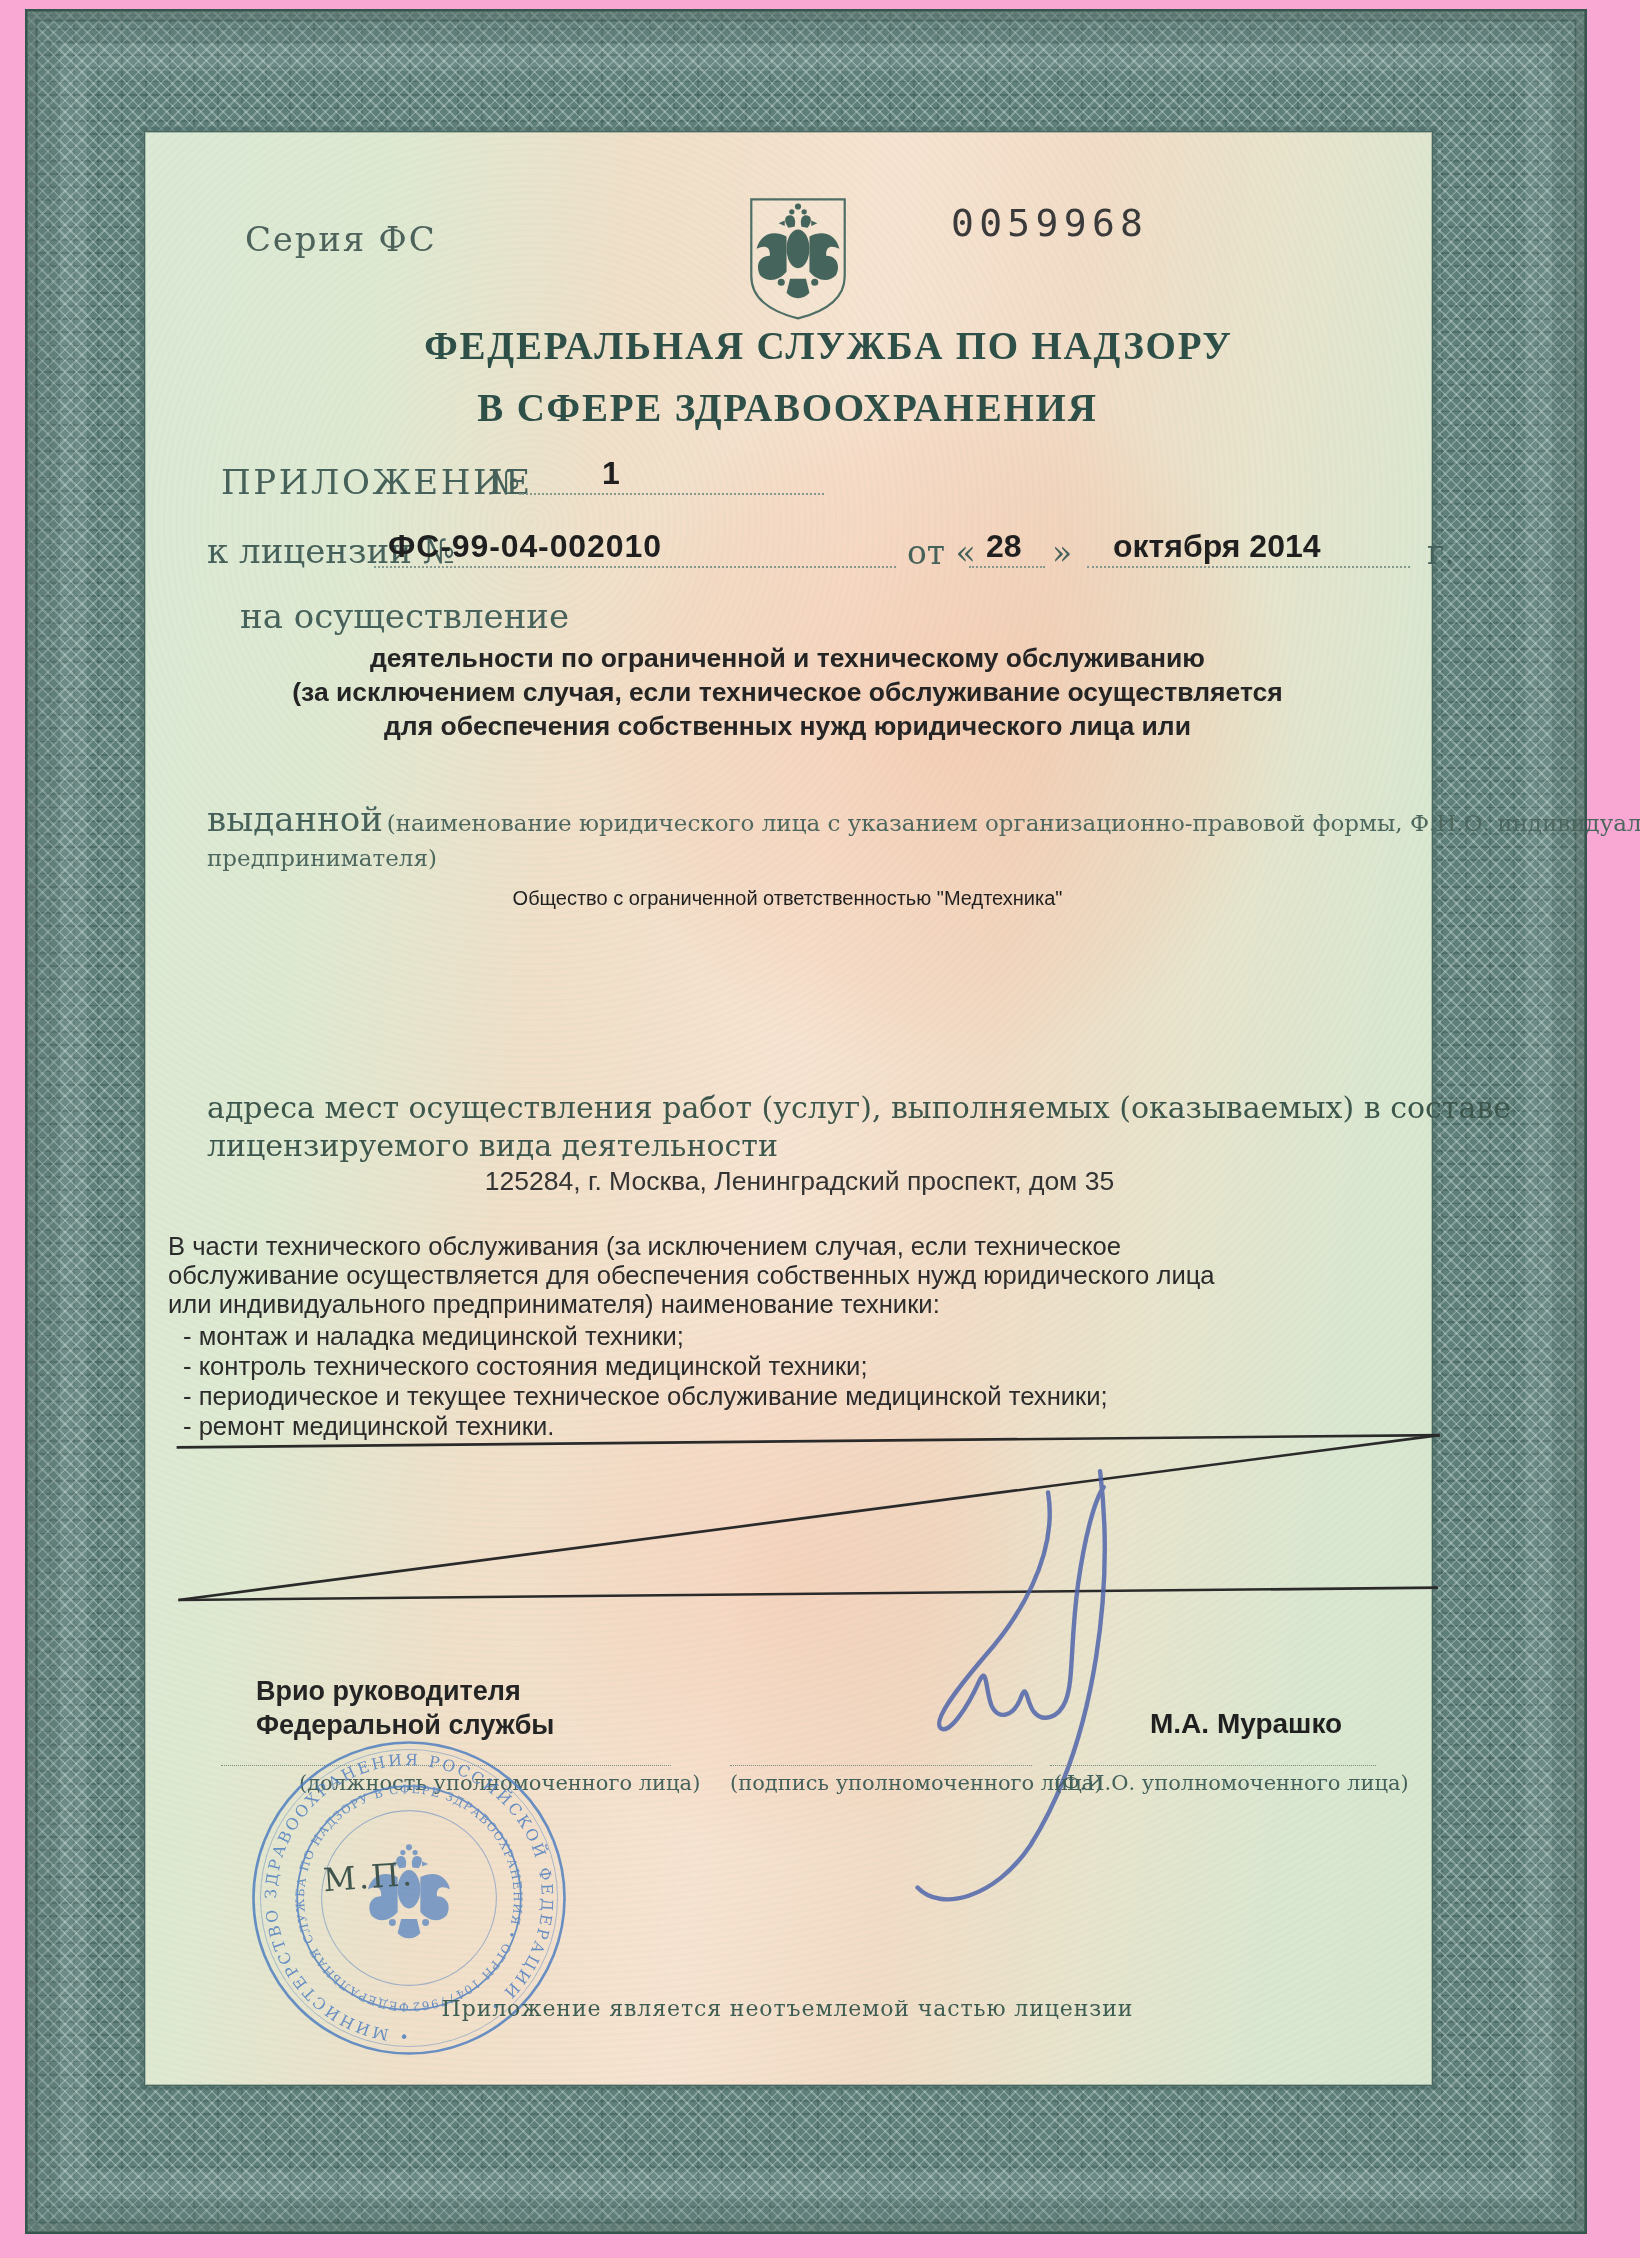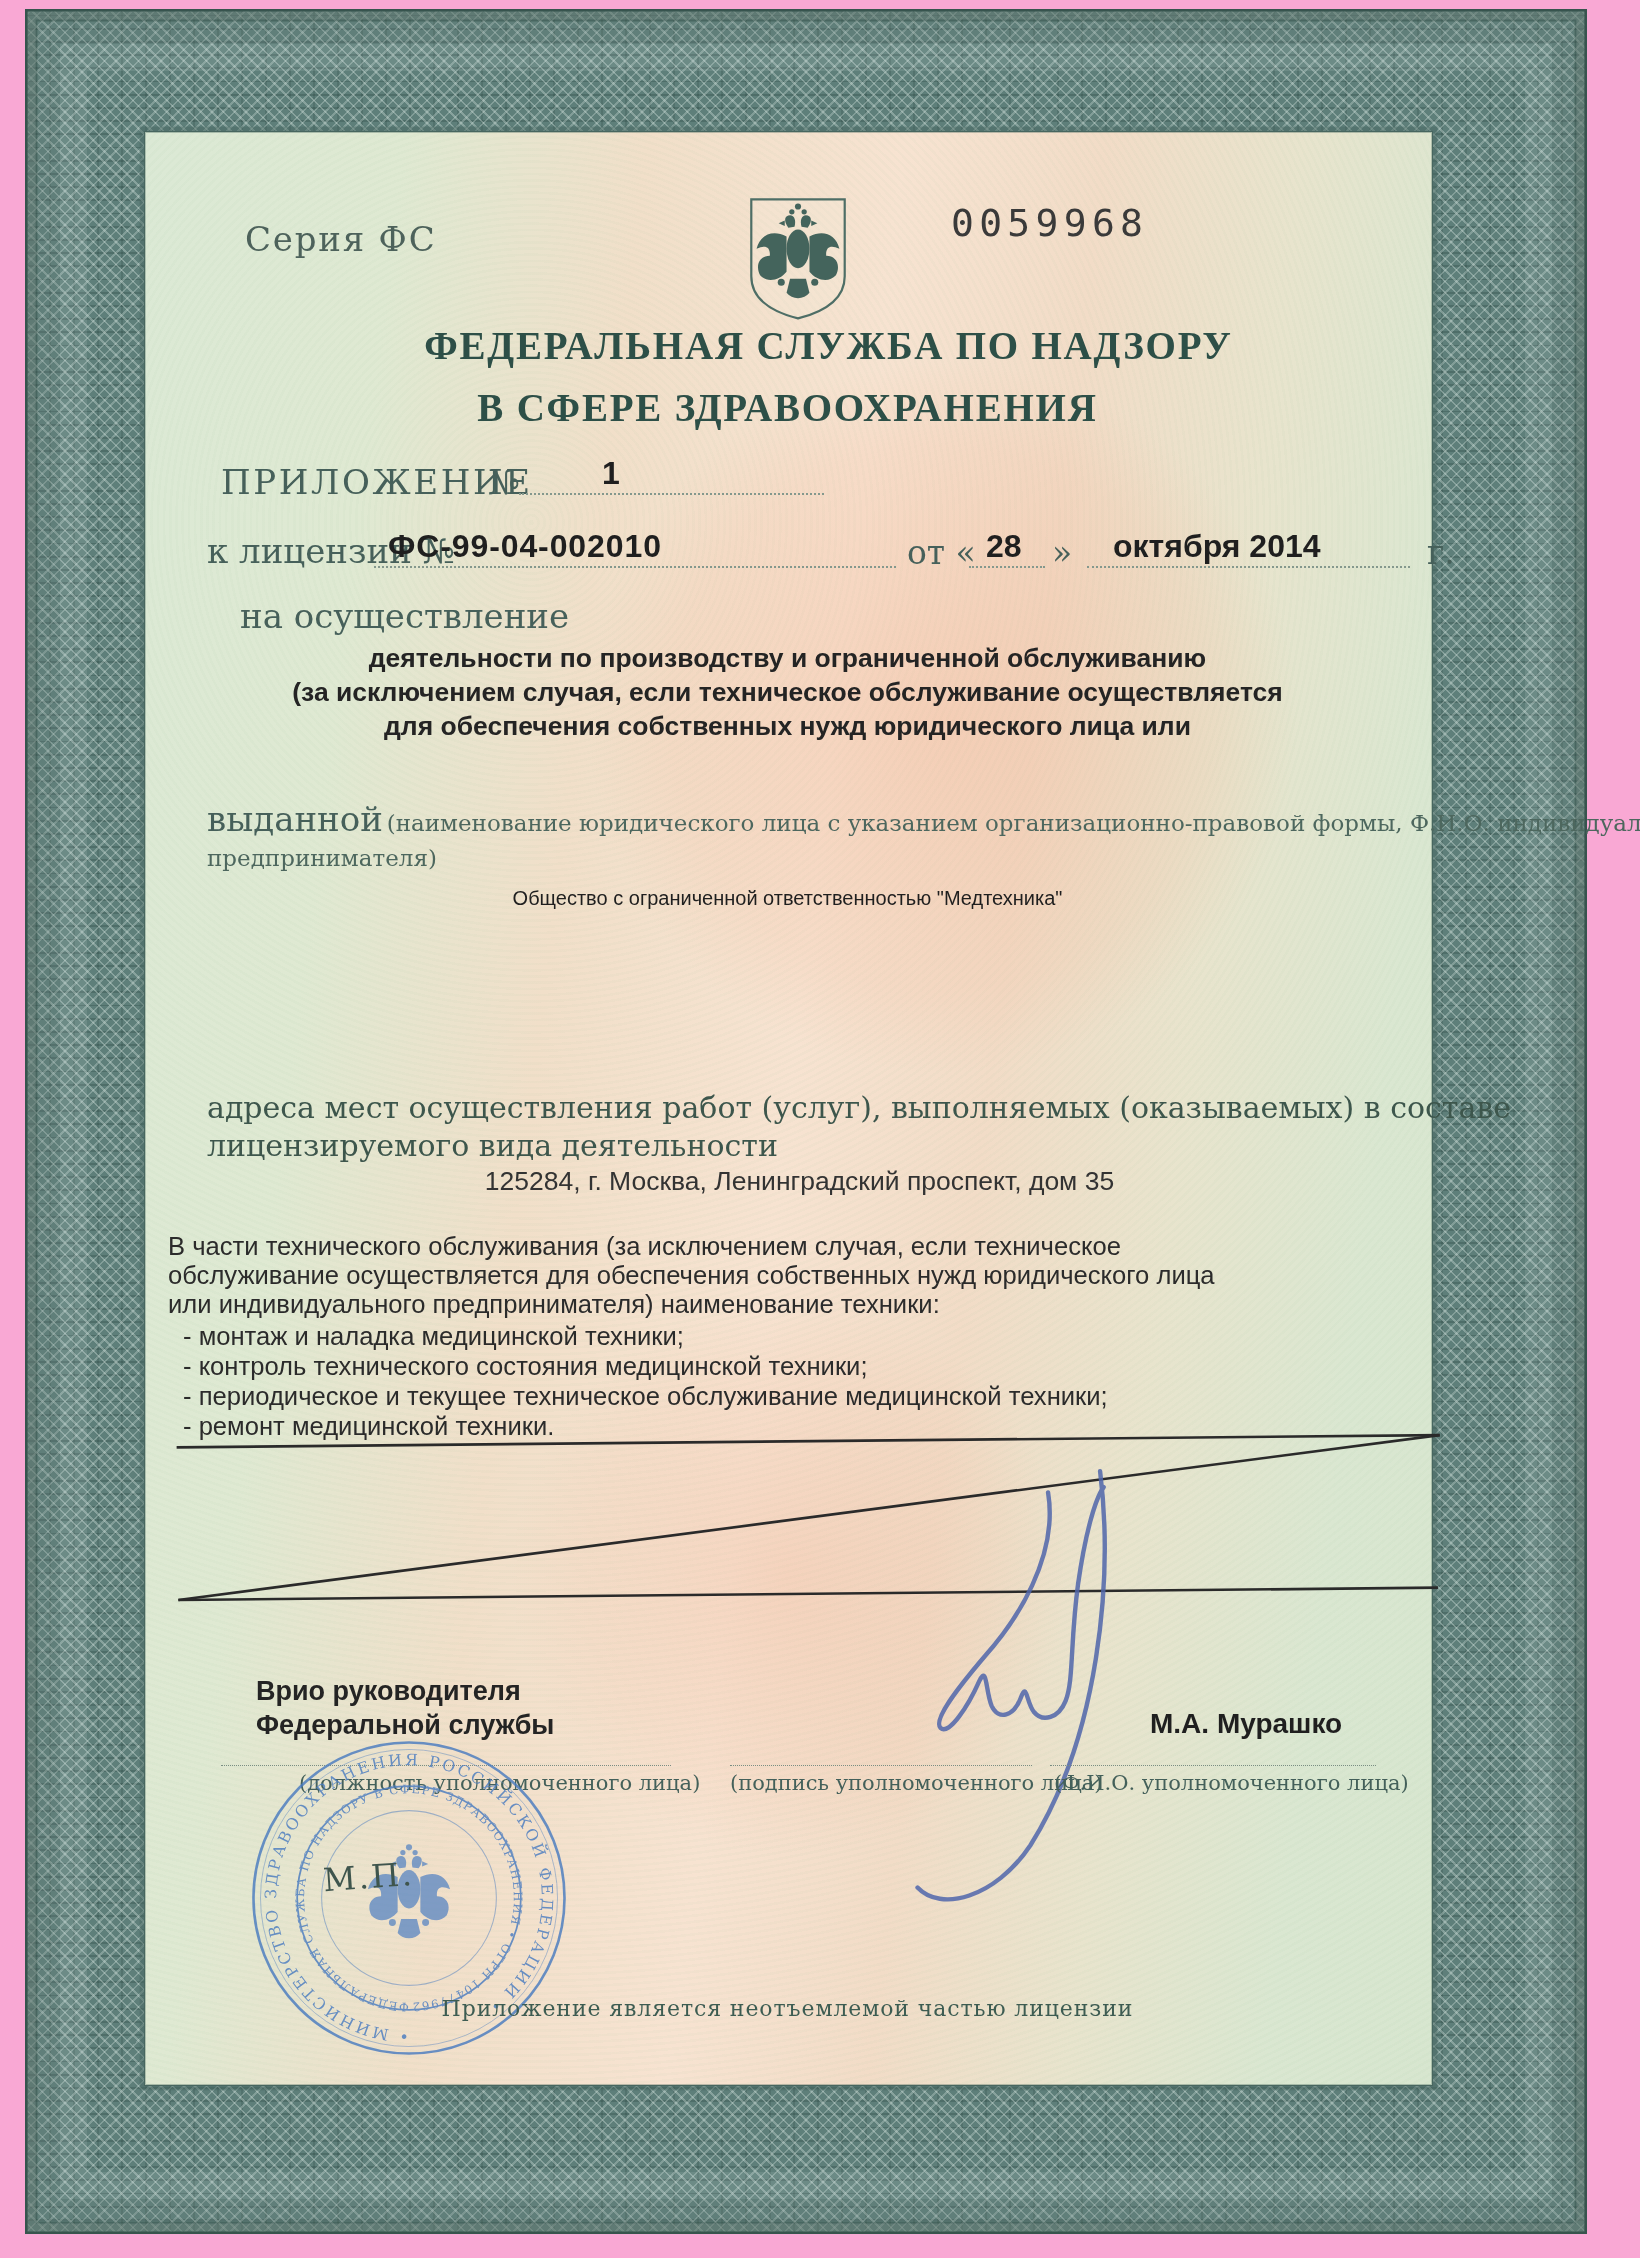--- a/index.html
+++ b/index.html
@@ -99,21 +99,21 @@
   <div class="pos filled" style="left:986px;top:528px;font-size:32px;">28</div>
   <div class="pos ser green" style="left:1052px;top:533px;font-size:33px;">»</div>
   <div class="dots" style="left:969px;top:566px;width:76px;"></div>
   <div class="pos filled" style="left:1113px;top:528px;font-size:32px;">октября 2014</div>
   <div class="dots" style="left:1087px;top:566px;width:323px;"></div>
   <div class="pos ser green" style="left:1427px;top:533px;font-size:33px;">г.</div>
 
   <div class="pos ser green" style="left:212px;top:596px;font-size:34px;margin-left:28px;">на осуществление</div>
 
   <div class="pos centered" style="top:641px;font-size:26.5px;line-height:34px;font-weight:700;color:#242424;">
-    <div>деятельности по производству и ограниченной обслуживанию</div>
+    <div>деятельности по ограниченной и техническому обслуживанию</div>
     <div>(за исключением случая, если техническое обслуживание осуществляется</div>
     <div>для обеспечения собственных нужд юридического лица или</div>
   </div>
 
   <div class="pos" style="left:207px;top:799px;">
     <span class="ser green" style="font-size:34px;">выданной</span>
     <span class="ser" style="font-size:23px;color:#4d675e;">(наименование юридического лица с указанием организационно-правовой формы, Ф.И.О. индивидуального</span>
   </div>
   <div class="pos ser" style="left:207px;top:845px;font-size:23px;color:#4d675e;">предпринимателя)</div>
 

